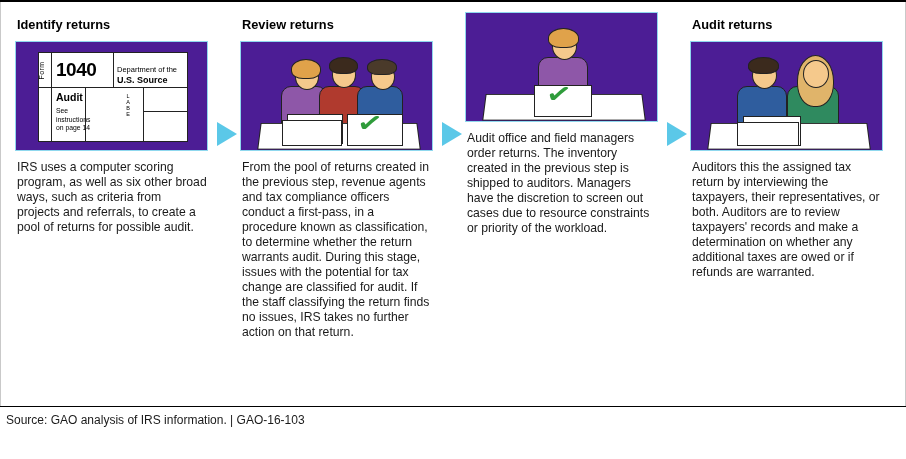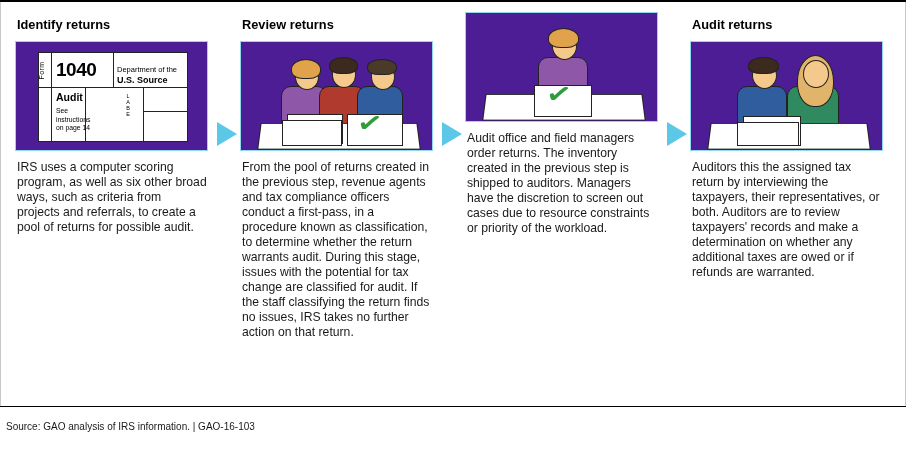--- a/index.html
+++ b/index.html
@@ -88,24 +88,23 @@
     line-height: 15px;
     color: #1a1a1a;
     margin: 9px 2px 0 2px;
     width: 190px;
   }
   .source-rule {
     height: 1px;
     background: #000;
   }
   .source {
-    font-size: 10px;
+    font-size: 12px;
     color: #1a1a1a;
     padding: 6px 7px 0 6px;
-    margin-top: 8px;
   }
   
   .form1040 {
     position: absolute;
     left: 22px;
     top: 10px;
     width: 150px;
     height: 90px;
     border: 1.5px solid #222;
     background: #fff;

